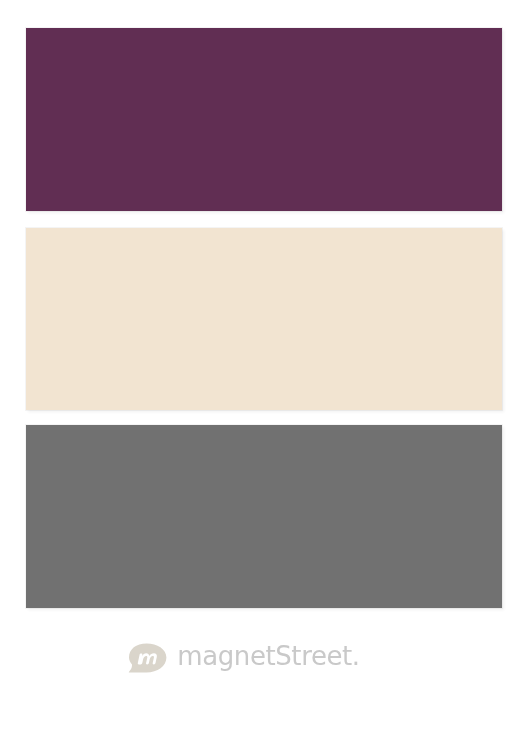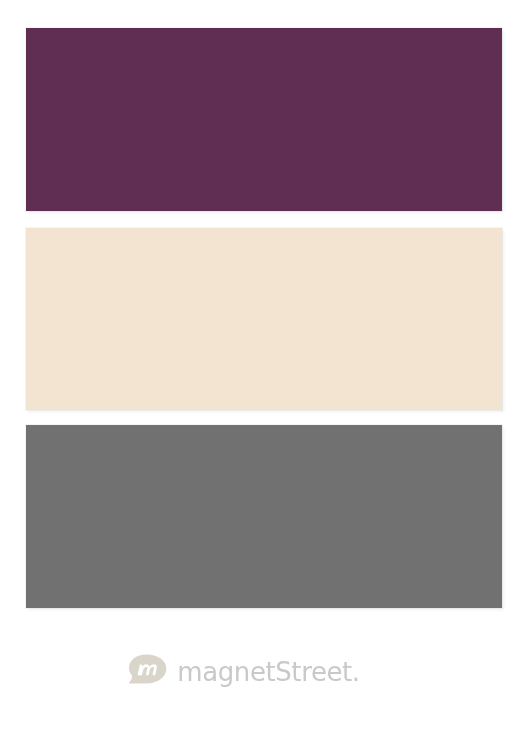--- a/index.html
+++ b/index.html
@@ -36,21 +36,21 @@
   #swatch-2 { top: 425px; height: 183px; }
 
   
   #brand-footer {
     position: absolute;
     left: 0;
     top: 643px;
     width: 488px;
     height: 42px;
     display: flex;
-    align-items: flex-end;
+    align-items: flex-start;
     justify-content: center;
     gap: 9px;
   }
 
   #brand-mark {
     display: block;
     width: 40px;
     height: 31px;
     flex: 0 0 auto;
   }

